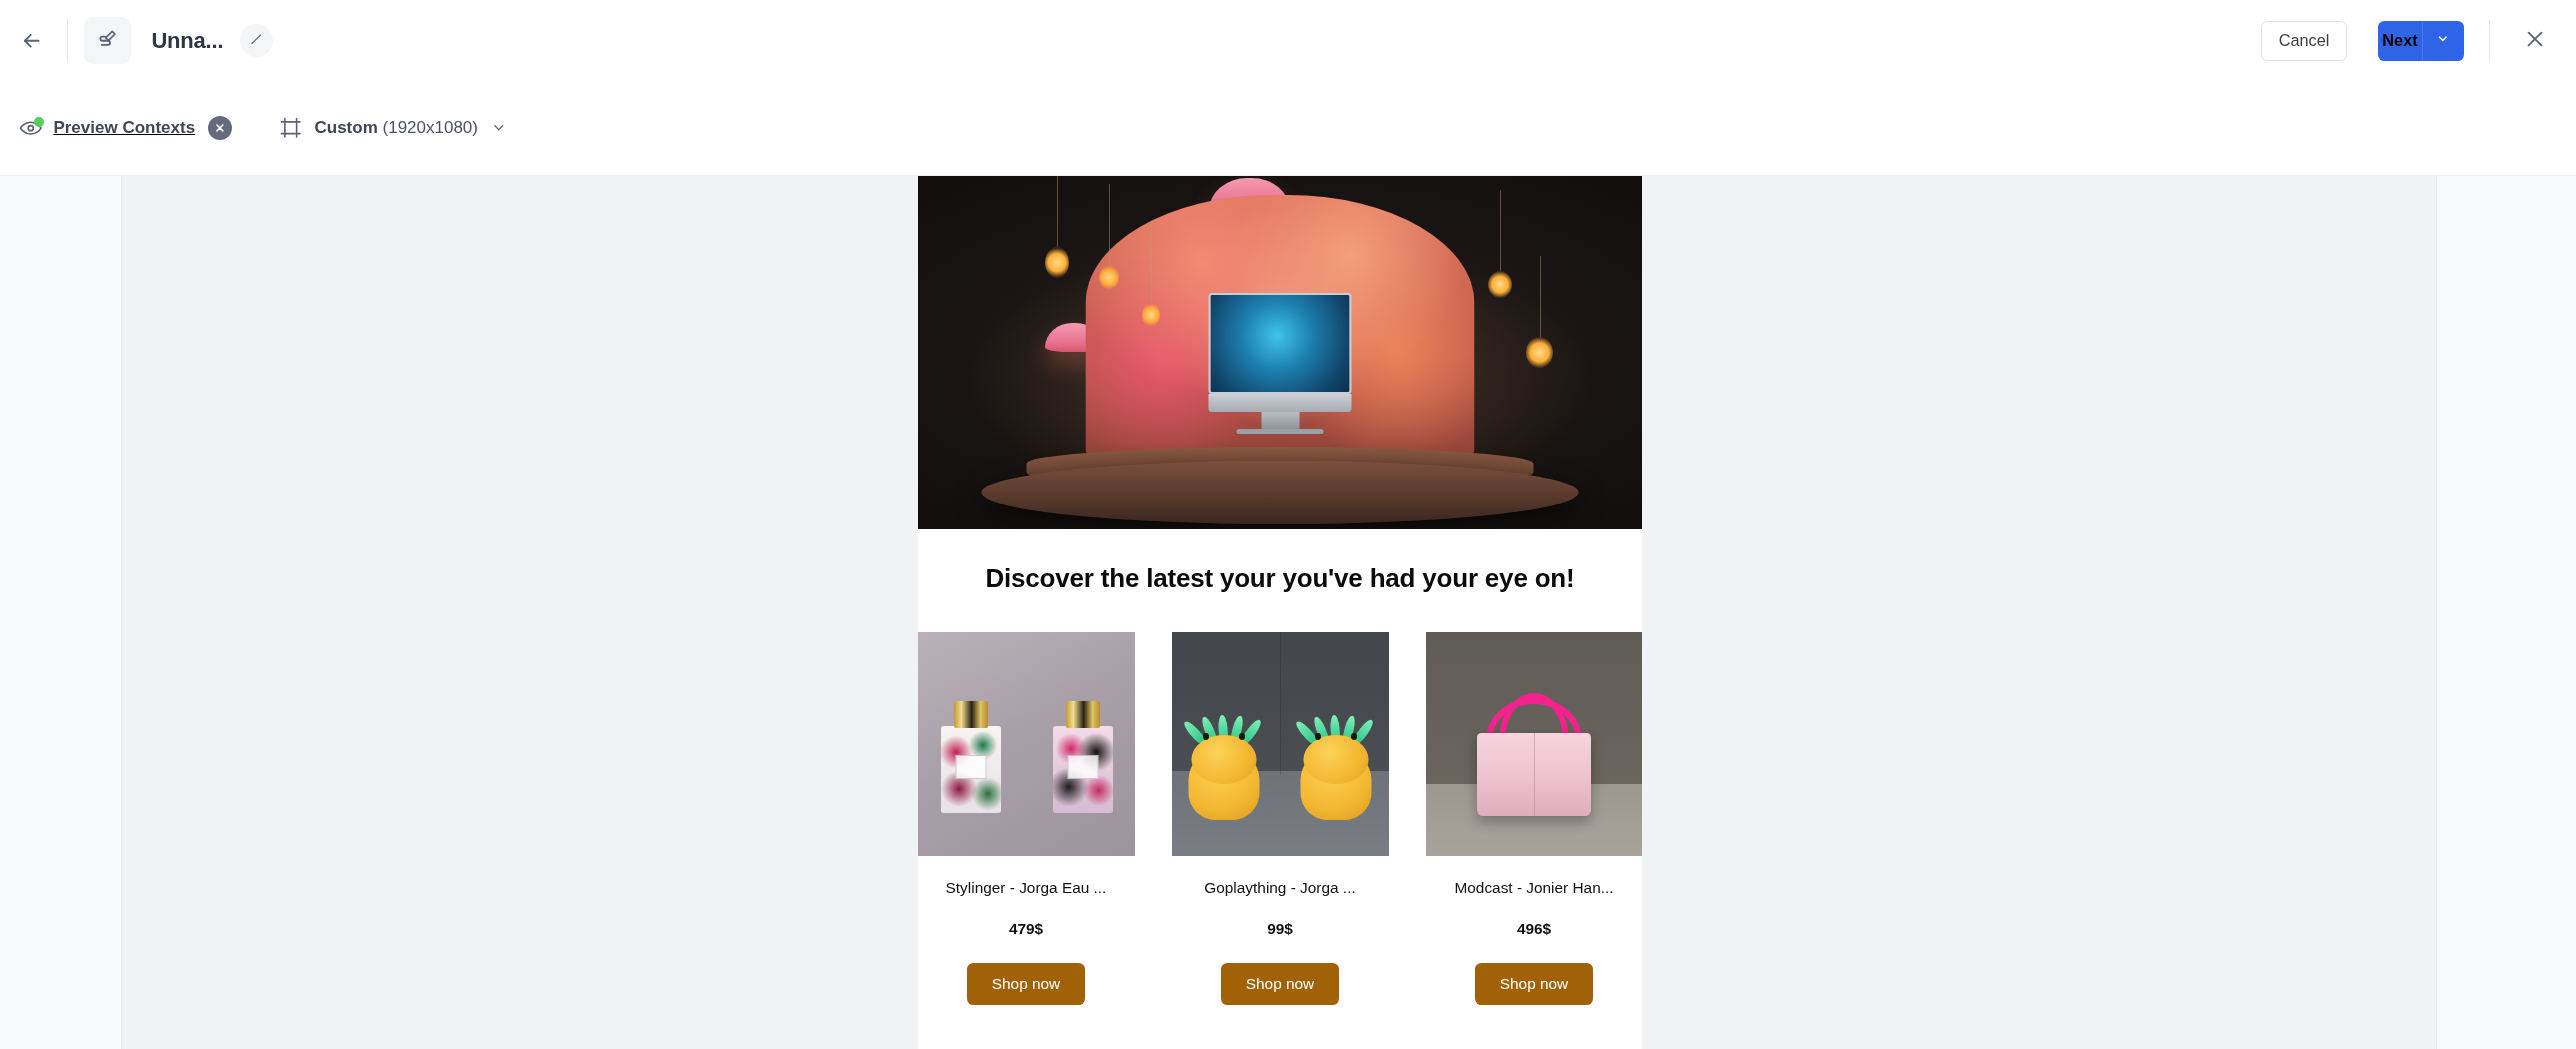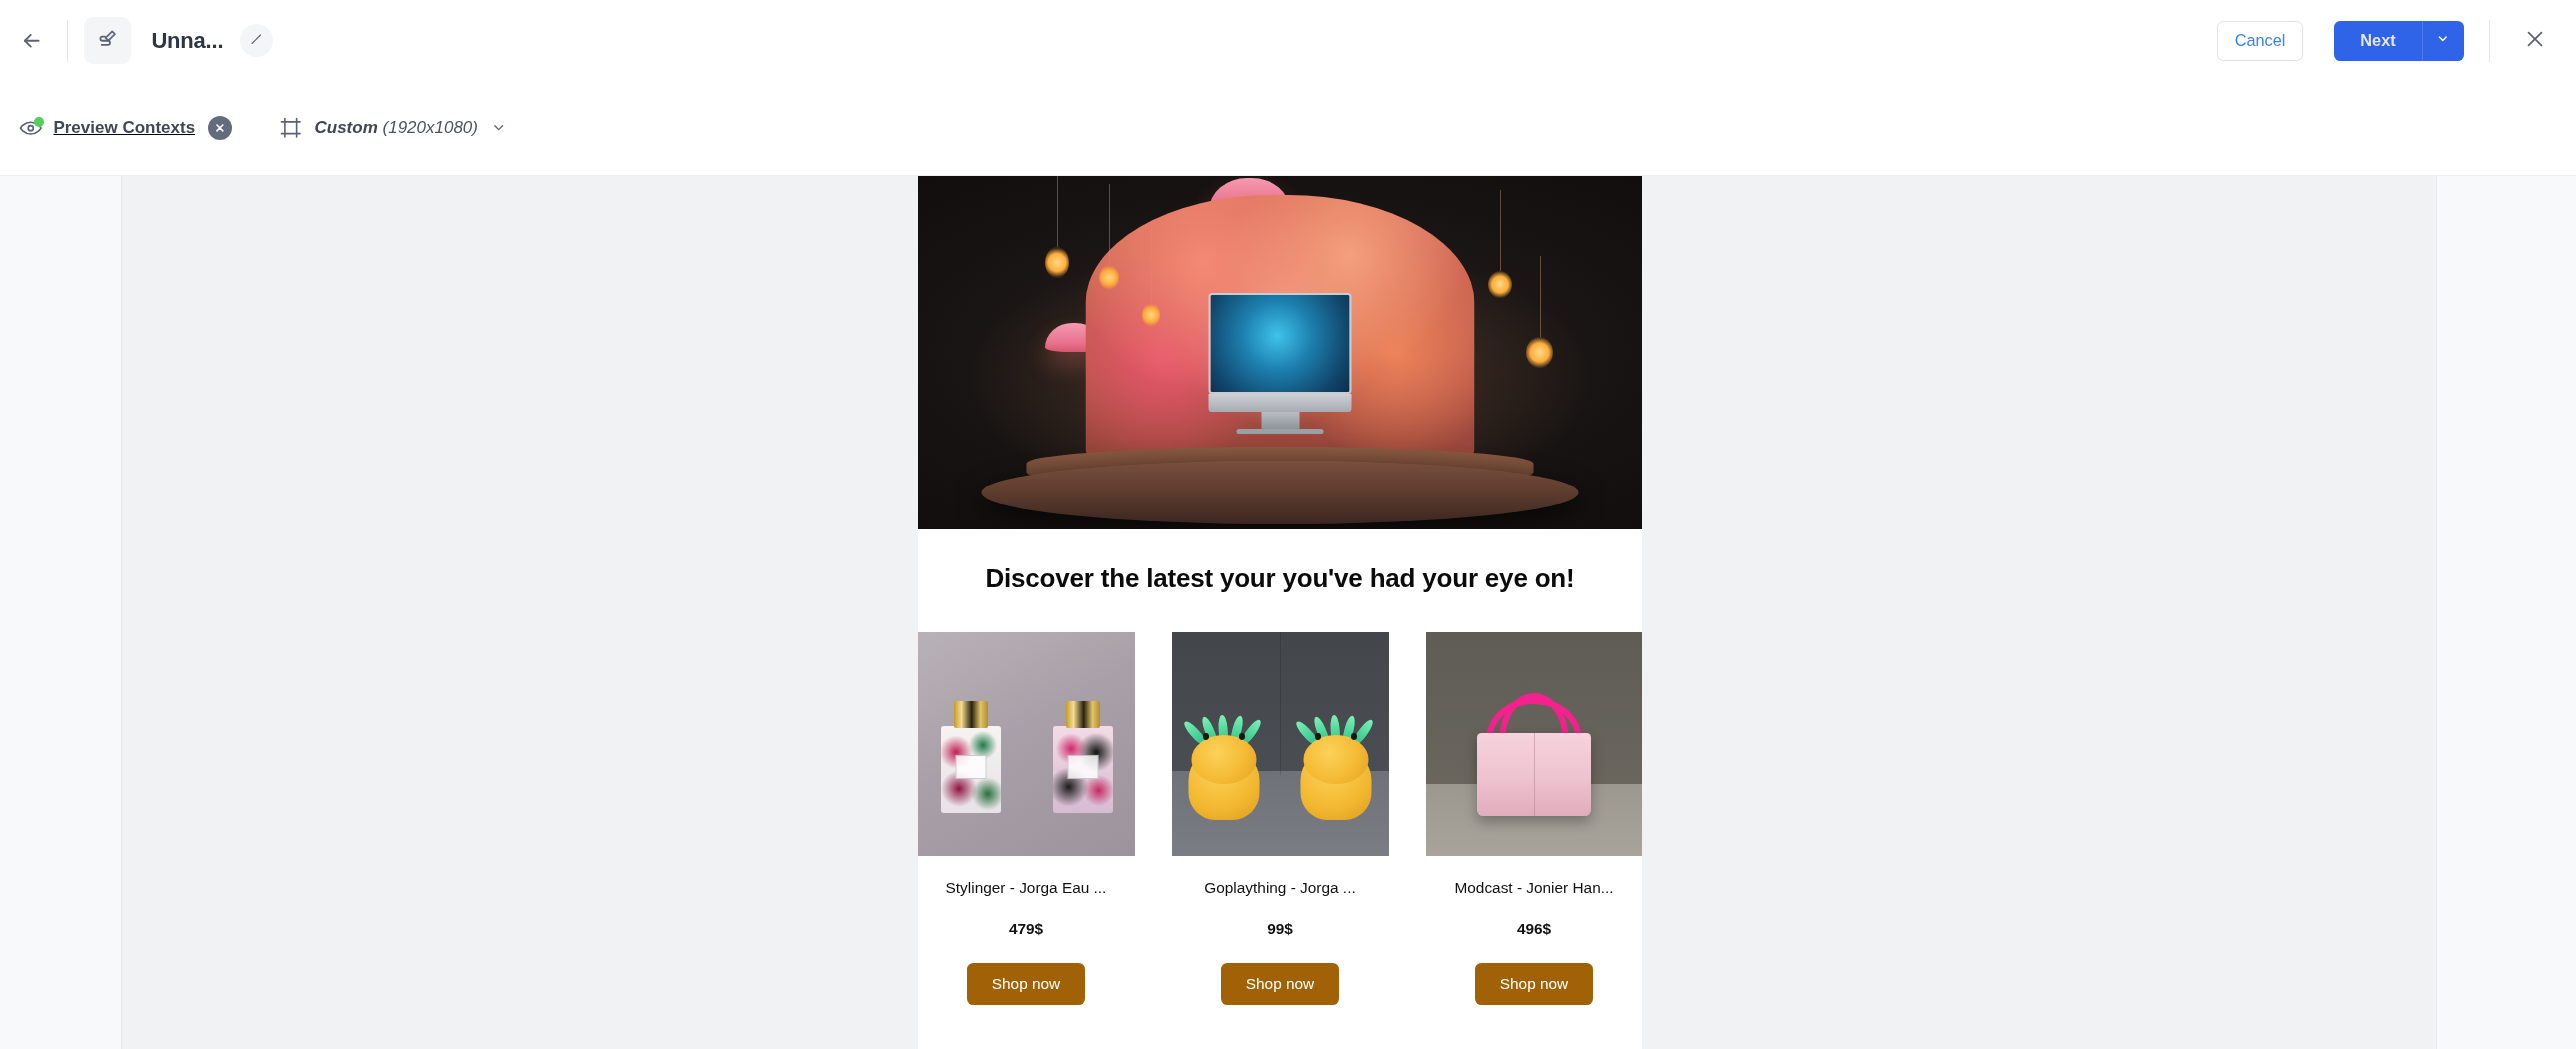--- a/index.html
+++ b/index.html
@@ -88,41 +88,41 @@
     align-items: center;
   }
 
   .cancel-btn {
     height: 40px;
     min-width: 71px;
     padding: 0 17px;
     border: 0.9px solid #e0e3e9;
     border-radius: 6.3px;
     background: #ffffff;
-    color: #3b82f6;
+    color: #404040;
     font-size: 16.3px;
     font-family: "Liberation Sans", sans-serif;
     font-weight: 400;
     cursor: pointer;
     display: flex;
     align-items: center;
     justify-content: center;
   }
 
   .next-group {
     display: flex;
     margin-left: 31px;
     border-radius: 6.3px;
     overflow: hidden;
   }
   .next-btn {
     height: 40px;
-    padding: 0 26px;
+    padding: 0 4px;
     background: #2f63e8;
-    color: #e5e5e5;
+    color: #000000;
     font-size: 16.3px;
     font-weight: 700;
     border: none;
     font-family: "Liberation Sans", sans-serif;
     cursor: pointer;
     display: flex;
     align-items: center;
   }
   .next-caret {
     height: 40px;
@@ -208,21 +208,20 @@
     margin-left: 12.7px;
     cursor: pointer;
     flex-shrink: 0;
   }
 
   .size-select {
     display: flex;
     align-items: center;
     margin-left: 47px;
     cursor: pointer;
-    font-style: italic;
   }
   .frame-ico { width: 23.5px; height: 23.5px; display:block; }
   .size-label {
     font-size: 17px;
     color: #3f4656;
     margin-left: 11.8px;
     white-space: nowrap;
   }
   .size-label b { font-weight: 700; }
   .size-label span.dim { font-weight: 400; color: #4a5264; }

